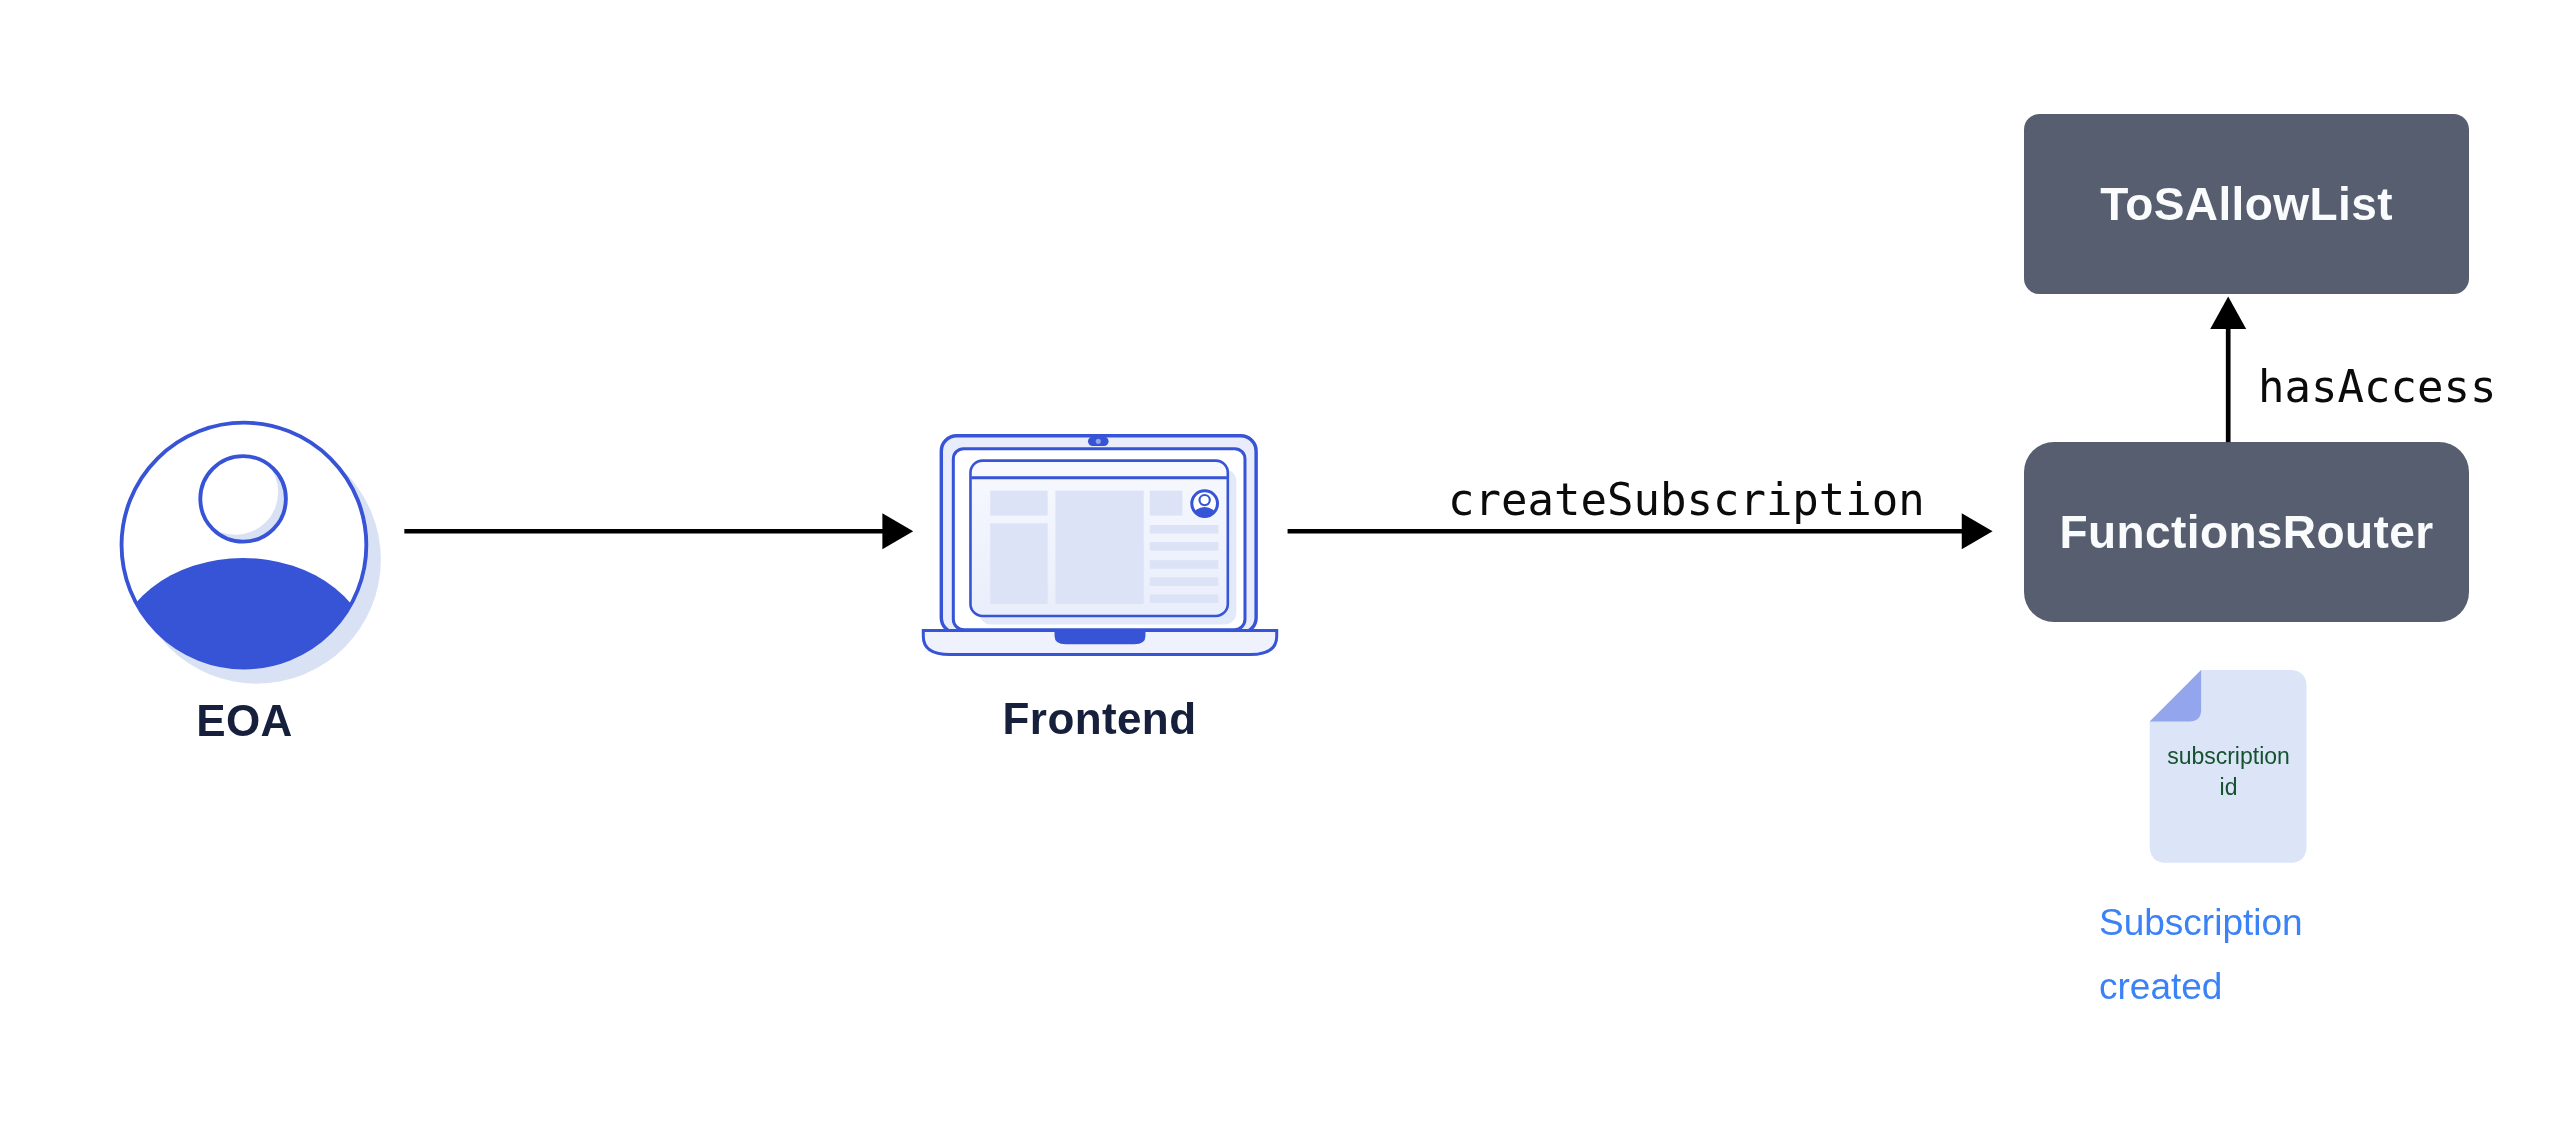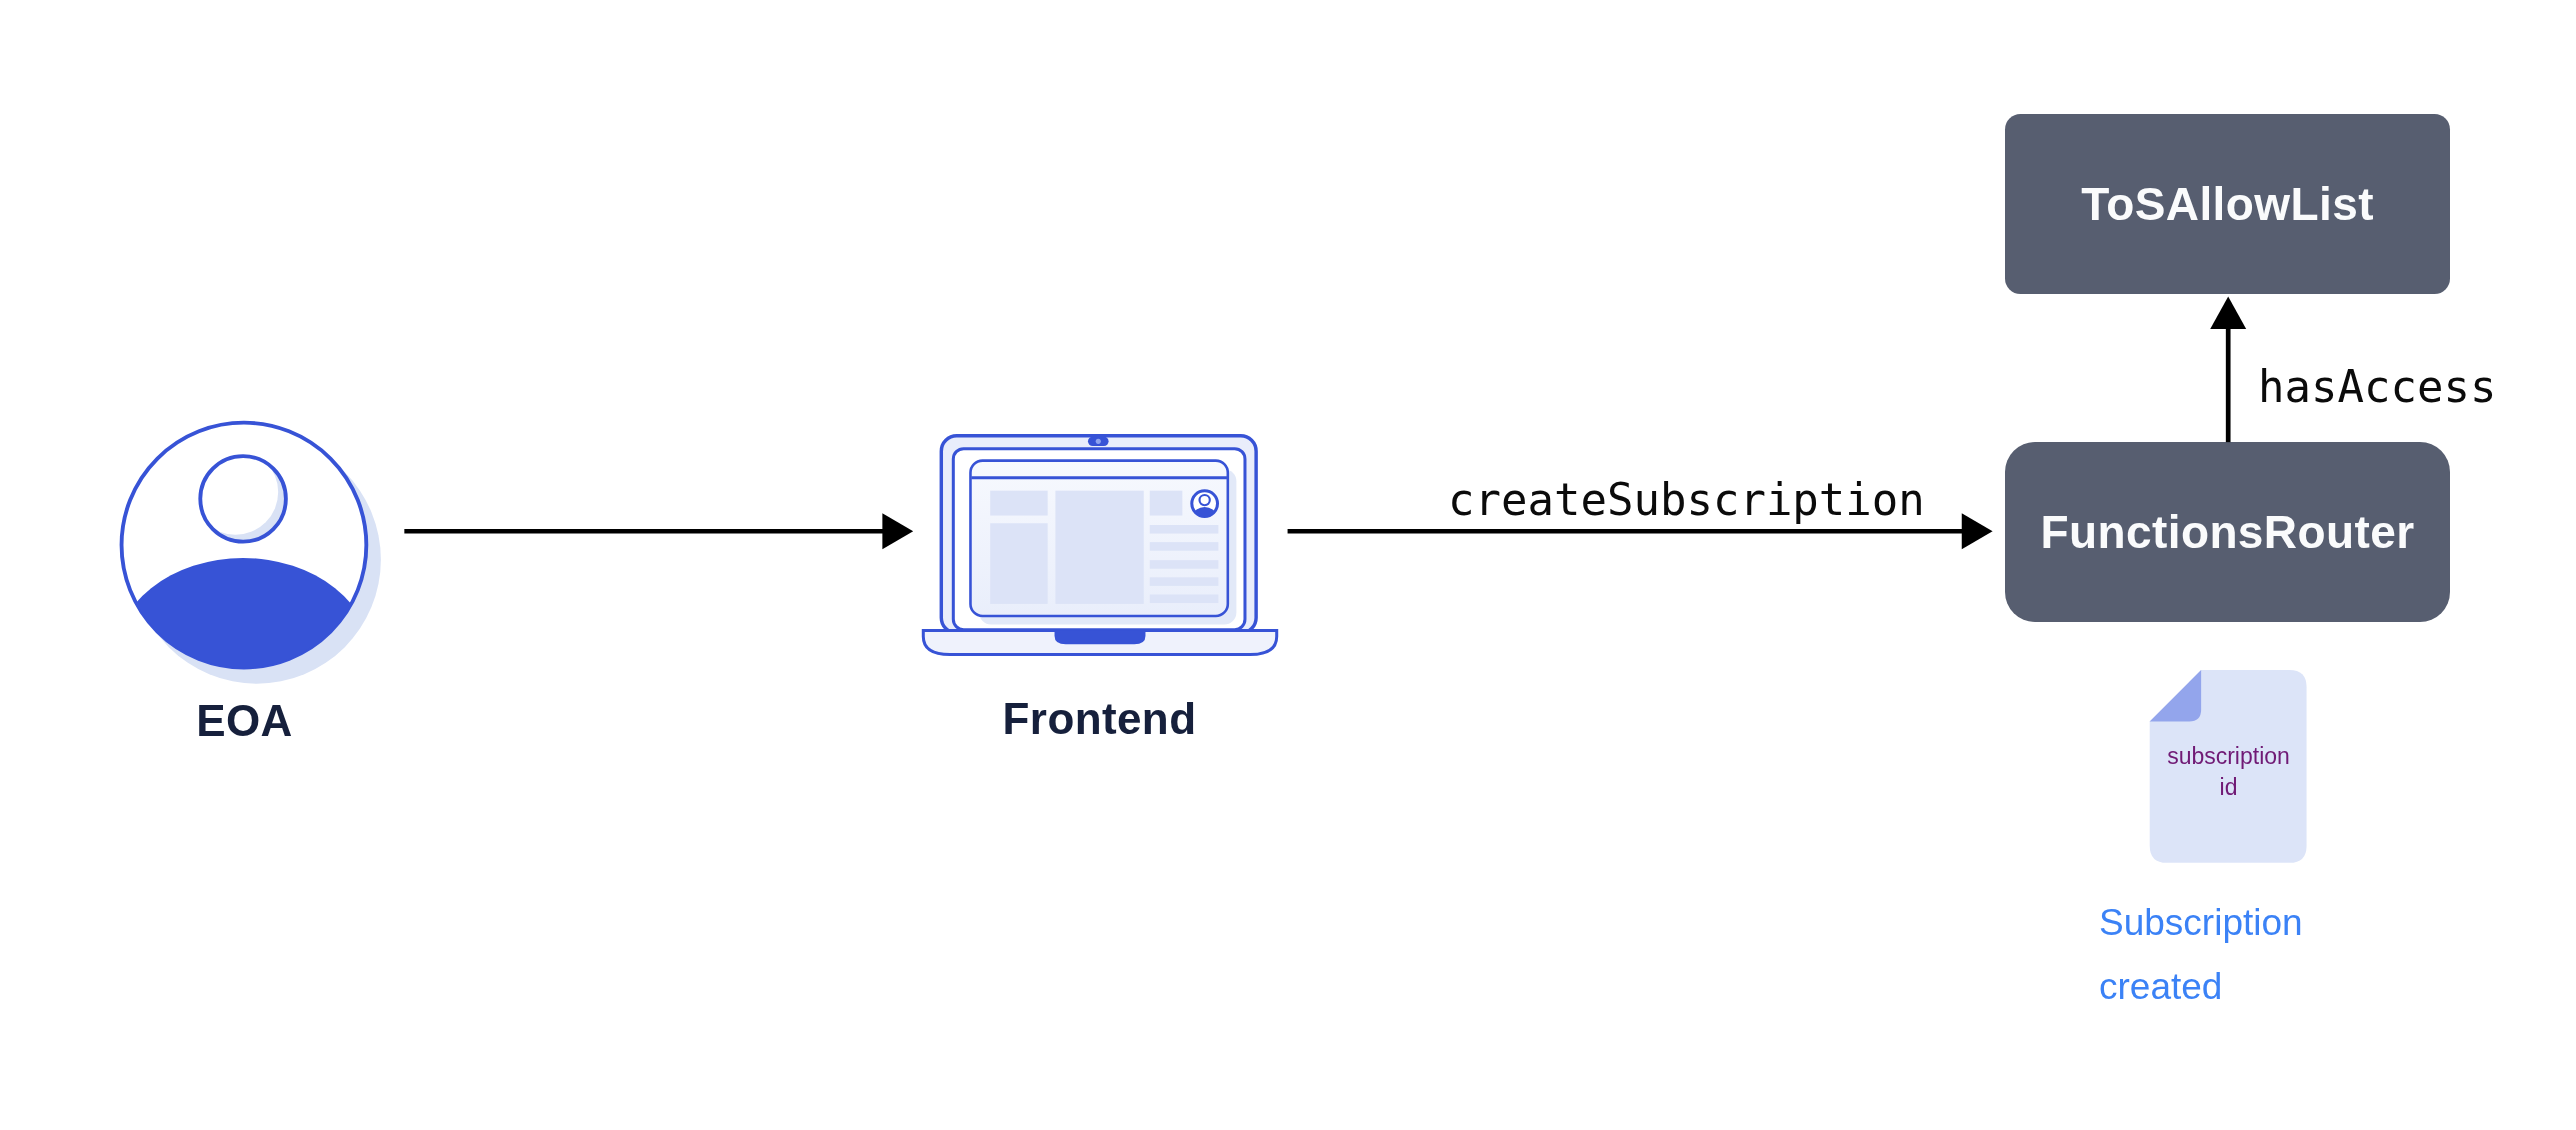--- a/index.html
+++ b/index.html
@@ -25,40 +25,41 @@
   
   .contract-box {
     position: absolute;
     width: 445px;
     height: 180px;
     background: #575E70;
     border-radius: 15.4px;
     display: flex;
     align-items: center;
     justify-content: center;
+    margin-left: 19px;
   }
   .contract-box .box-label {
     color: #FAFBFC;
     font-weight: 700;
     font-size: 46px;
     letter-spacing: 0.4px;
   }
 
   
   .edge-label {
     font-family: "DejaVu Sans Mono", monospace;
     font-size: 44px;
     color: #0b0b0b;
     white-space: nowrap;
   }
 
   .doc-text {
     font-size: 23px;
     line-height: 31px;
-    color: #701a75;
+    color: #14532d;
     text-align: center;
   }
 
   .doc-caption {
     font-size: 37px;
     line-height: 64px;
     color: #3b82f6;
     text-align: left;
   }
 

